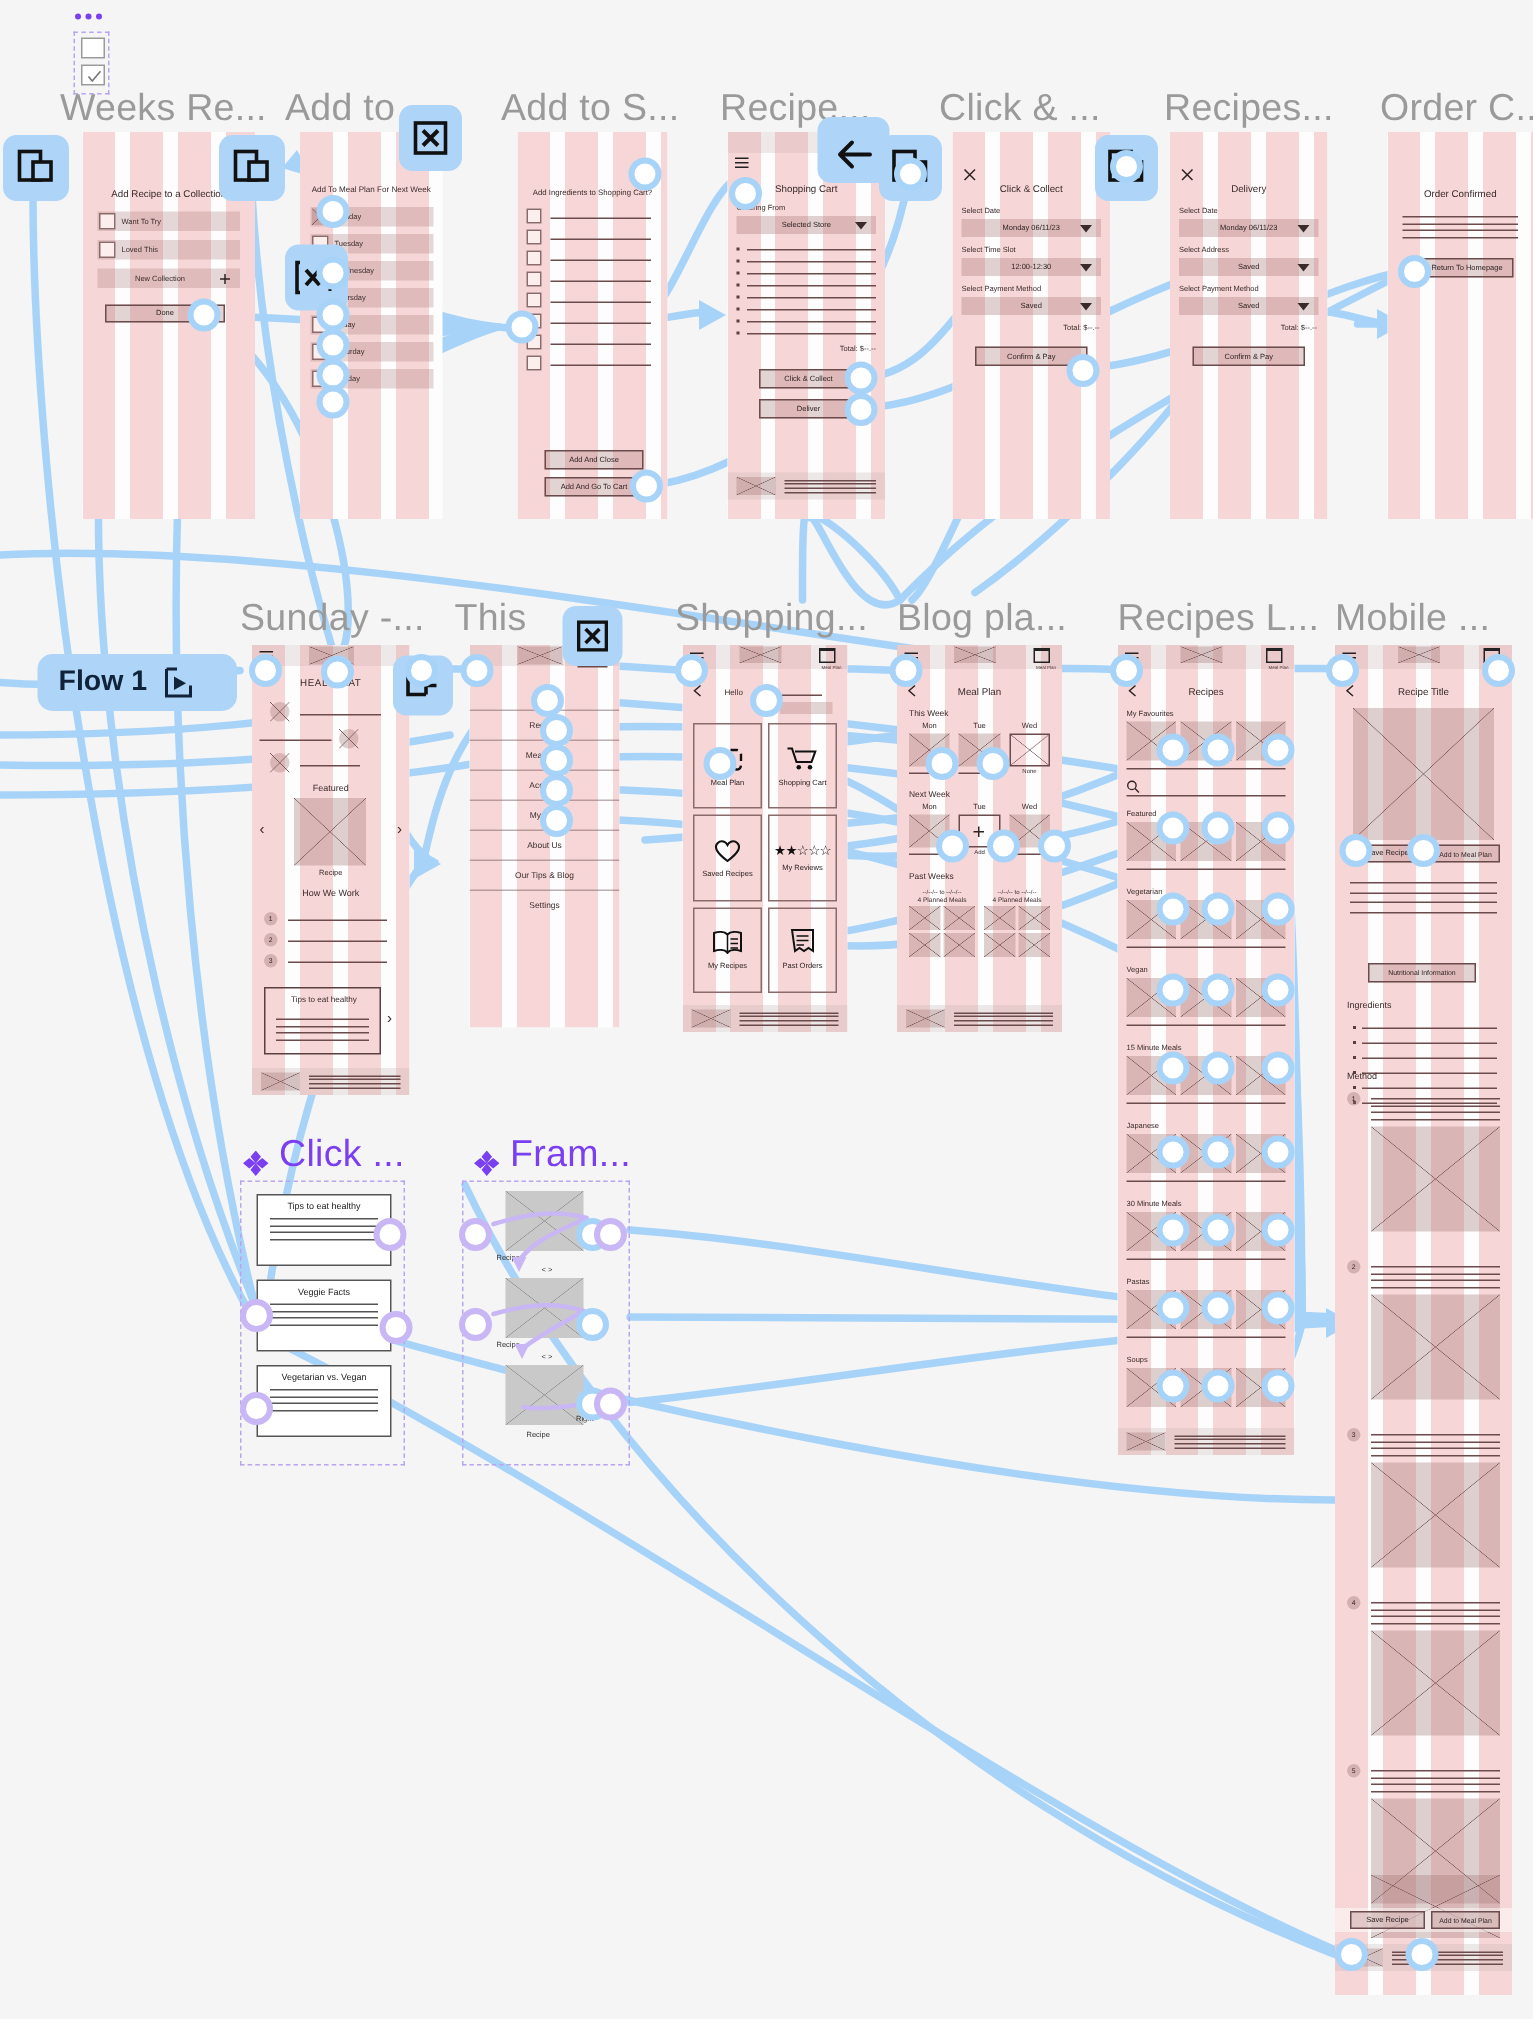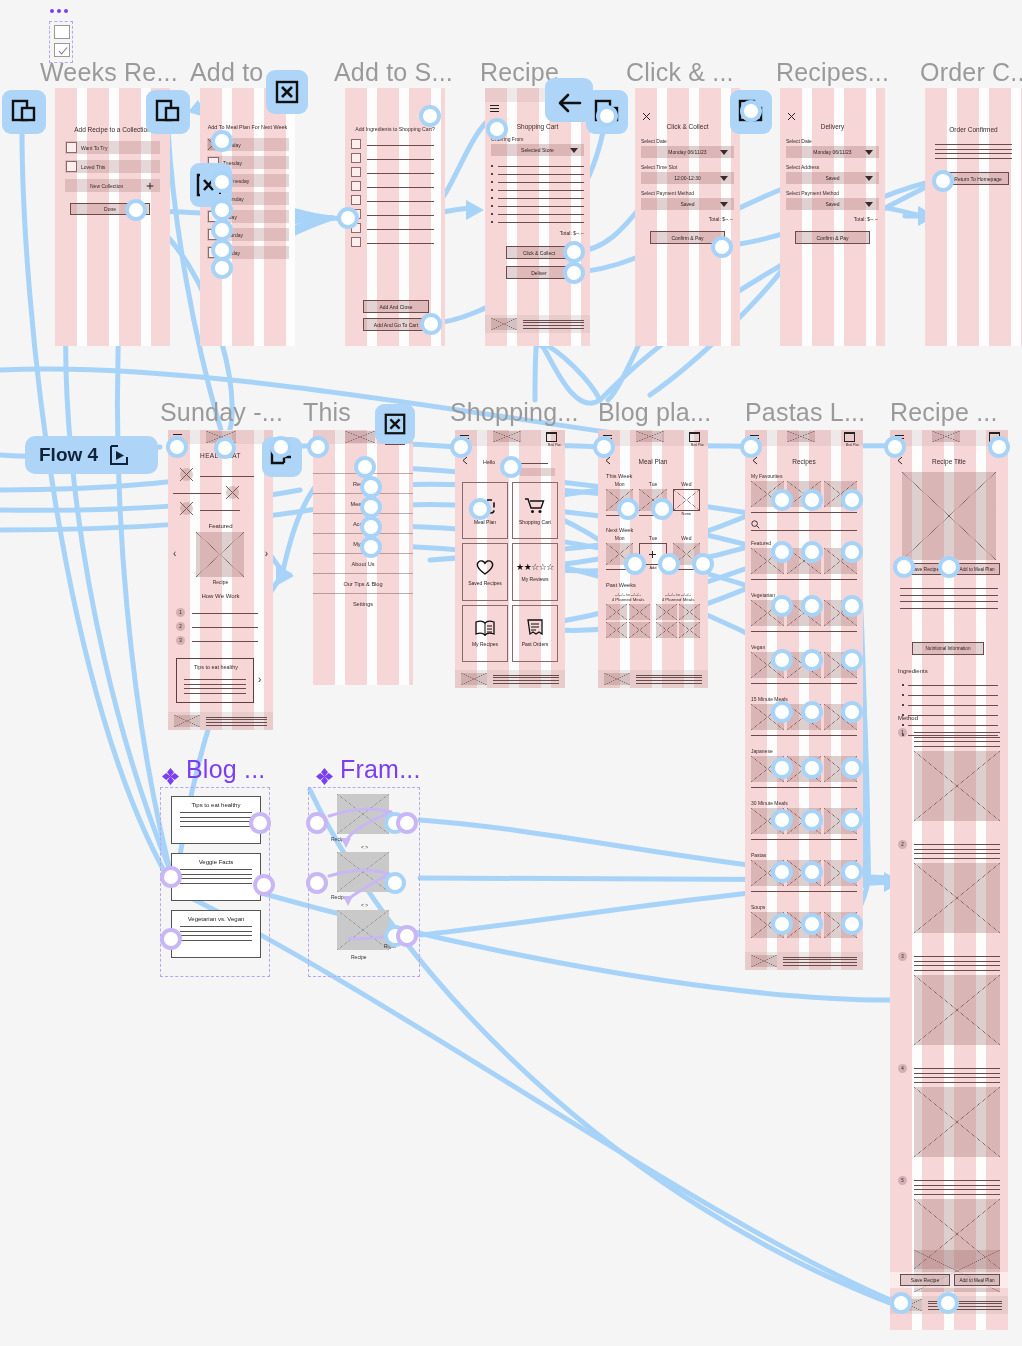--- a/index.html
+++ b/index.html
@@ -482,22 +482,22 @@
           <div class="wf-line" style="margin:4px 0;"></div>
       </div>
       <div class="wf-btn" style="position:absolute;left:22px;top:84px;width:62px;height:13px;">Return To Homepage</div>
     </div>
   </div>
 
   <div class="frame-title" style="left:160px;top:398px;">Sunday -...</div>
   <div class="frame-title" style="left:303px;top:398px;">This</div>
   <div class="frame-title" style="left:450px;top:398px;">Shopping...</div>
   <div class="frame-title" style="left:598px;top:398px;">Blog pla...</div>
-  <div class="frame-title" style="left:745px;top:398px;">Pastas L...</div>
-  <div class="frame-title" style="left:890px;top:398px;">Recipe ...</div>
+  <div class="frame-title" style="left:745px;top:398px;">Recipes L...</div>
+  <div class="frame-title" style="left:890px;top:398px;">Mobile ...</div>
 
   <div class="frame" style="left:168px;top:430px;width:105px;height:300px;">
     <div class="grid-overlay"></div>
     <div class="frame-inner">
       <div class="statusbar"></div>
       <div class="hamb" style="left:5px;top:4px;">
           <i></i>
           <i></i>
           <i></i>
         </div>
@@ -1000,21 +1000,21 @@
       </div>
     </div>
   </div>
 
   <div class="frame-title comp" style="left:186px;top:755px;">
     <span class="comp-diamond" style="position:absolute;left:-24px;top:7px;">
       <svg width="17" height="17" viewBox="0 0 17 17">
           <path d="M8.5 0 L12 4.2 L8.5 8.5 L5 4.2 Z M8.5 8.5 L12 12.8 L8.5 17 L5 12.8 Z M0 8.5 L4.2 5 L8.5 8.5 L4.2 12 Z M8.5 8.5 L12.8 5 L17 8.5 L12.8 12 Z" fill="#7b3ff2"></path>
         </svg>
     </span>
-    <span>Blog ...</span>
+    <span>Click ...</span>
   </div>
   <div class="comp-dash" style="left:160px;top:787px;width:110px;height:190px;">
     <div class="blogcard" style="left:10px;top:8px;width:90px;height:48px;">
       <div class="bt">Tips to eat healthy</div>
       <div class="bl"></div>
         <div class="bl"></div>
         <div class="bl"></div>
         <div class="bl"></div>
     </div>
     <div class="blogcard" style="left:10px;top:65px;width:90px;height:48px;">
@@ -1060,21 +1060,21 @@
         <path d="M82 148 C 66 150, 50 152, 40 150"></path>
       </g>
       <g fill="#c9b6f5">
         <polygon points="32,50 42,50 37,60"></polygon>
         <polygon points="34,108 44,108 39,118"></polygon>
       </g>
     </svg>
   </div>
 
   <div class="badge-label" style="left:25px;top:436px;width:133px;">
-    <span>Flow 4</span>
+    <span>Flow 1</span>
     <svg width="22" height="22" viewBox="0 0 22 22">
       <path d="M3 2 h7 M3 2 v18 h16 v-7" stroke="#10233a" stroke-width="2" fill="none"></path>
       <path d="M19 2 h0" stroke="#10233a" stroke-width="2"></path>
       <path d="M8 7 L16 11.5 L8 16 Z" fill="#10233a"></path>
     </svg>
   </div>
 
   <div class="badge" style="left:2px;top:90px;width:44px;height:44px;">
     <svg width="26" height="26" viewBox="0 0 26 26">
       <rect x="2" y="2" width="14" height="19" stroke="#111" stroke-width="2.4" fill="#aed5f7"></rect>

